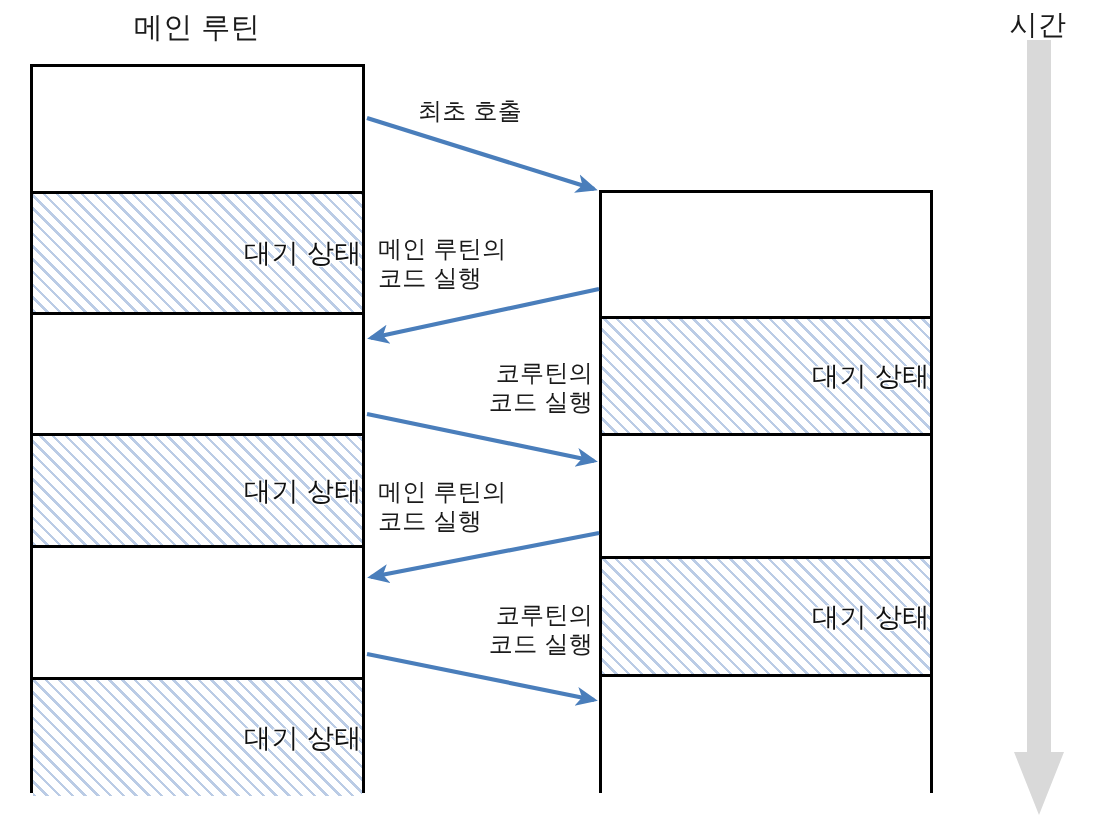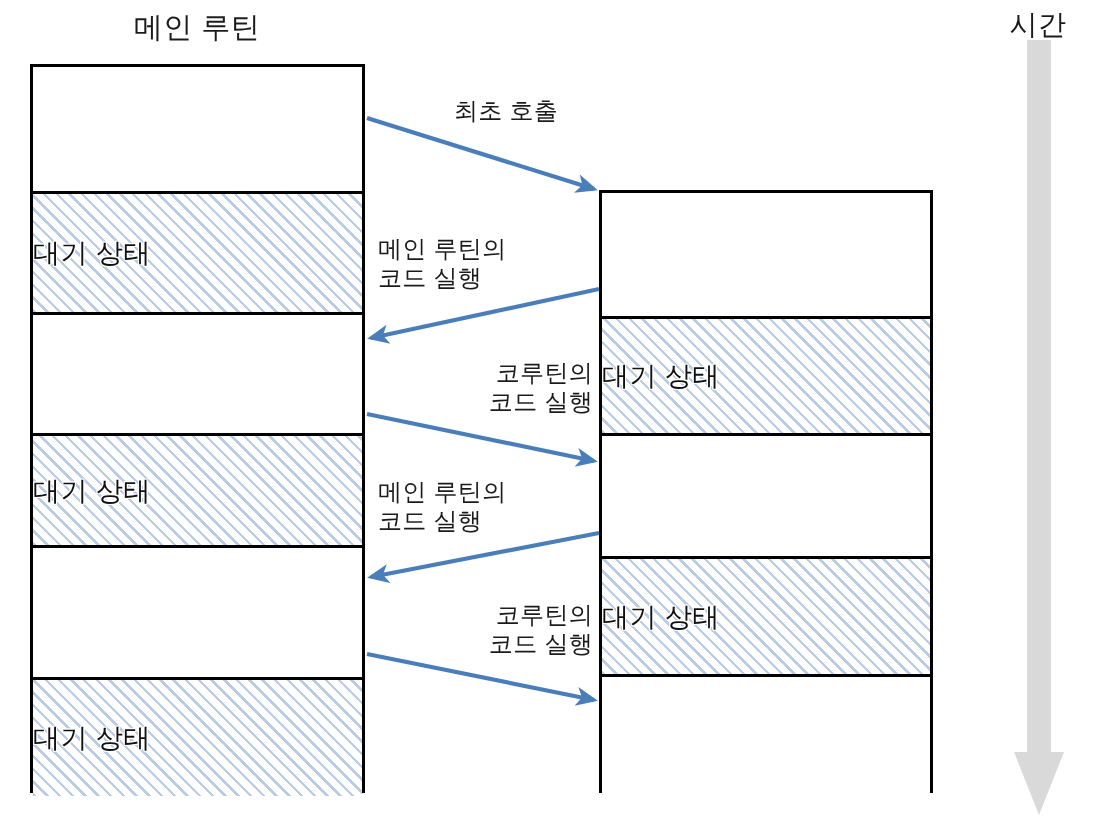--- a/index.html
+++ b/index.html
@@ -49,21 +49,21 @@
   #col-main { left: 30px;  top: 64px;  width: 335px; height: 729px; }
   #col-coro { left: 599px; top: 190px; width: 334px; height: 603px; }
 
   .seg {
     position: absolute;
     left: 0;
     width: 100%;
     box-sizing: border-box;
     display: flex;
     align-items: center;
-    justify-content: flex-start;
+    justify-content: flex-end;
     background: #ffffff;
   }
   .seg + .seg { }
   .seg.divider-top { border-top: 3px solid #000000; }
 
   .seg.wait {
     background-color: #ffffff;
     background-image: repeating-linear-gradient(
       45deg,
       rgba(183,201,228,0.95) 0px,
@@ -96,21 +96,21 @@
   
   .arrow-label {
     position: absolute;
     font-size: 24px;
     line-height: 29px;
     color: #1b1b1b;
     white-space: pre-line;
     letter-spacing: 0.3px;
   }
 
-  #lab-0 { left: 418px; top: 96px;  width: 200px; margin-left: 36px; }
+  #lab-0 { left: 418px; top: 96px;  width: 200px; }
   #lab-1 { left: 378px; top: 234px; width: 220px; }
   #lab-2 { left: 378px; top: 358px; width: 215px; text-align: right; }
   #lab-3 { left: 378px; top: 477px; width: 220px; }
   #lab-4 { left: 378px; top: 600px; width: 215px; text-align: right; }
 
   
   #time-arrow {
     position: absolute;
     left: 1008px;
     top: 40px;

